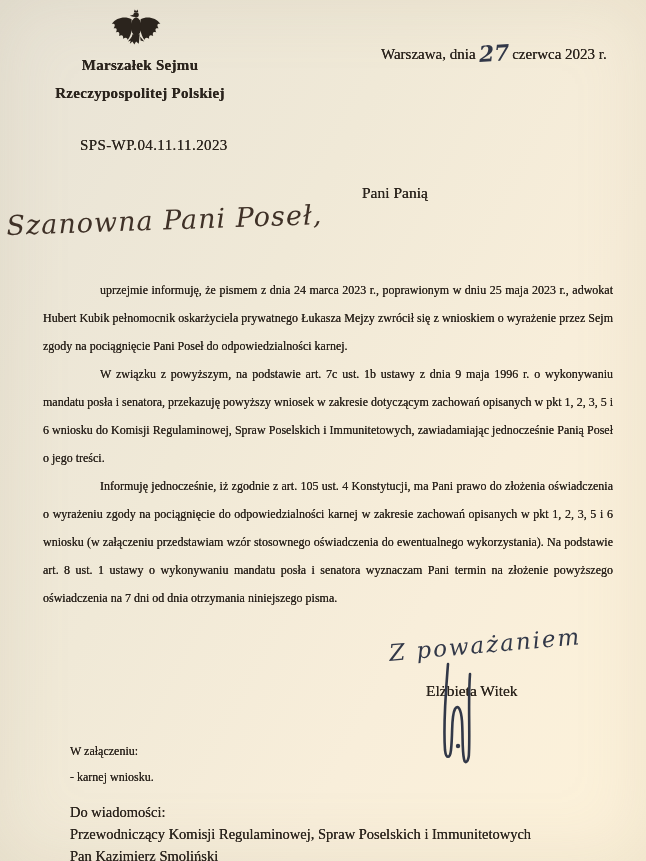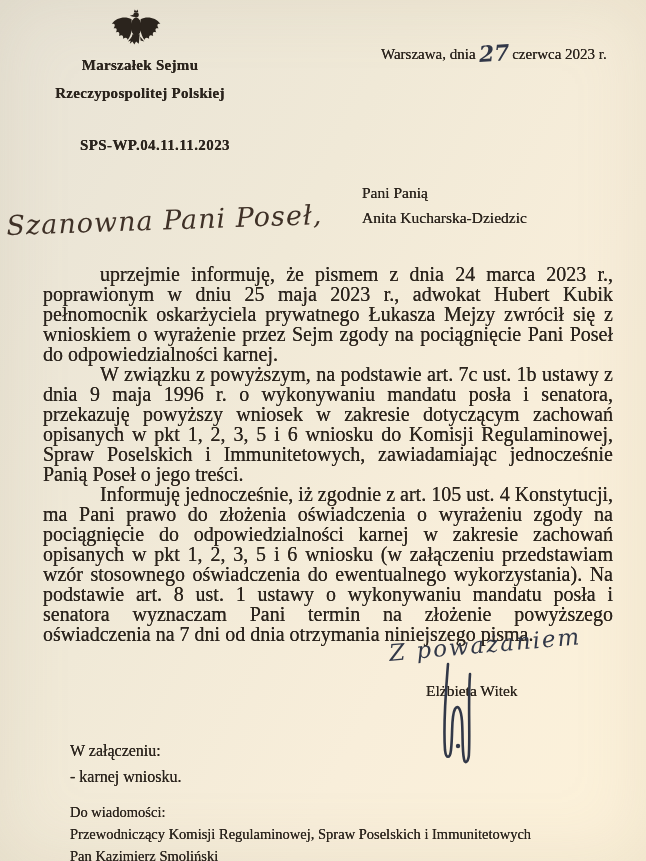--- a/index.html
+++ b/index.html
@@ -23,31 +23,31 @@
   .day{
     display:inline-block;font-family:"DejaVu Serif",serif;font-style:italic;font-weight:bold;
     font-size:22px;color:var(--signature-ink,#2e3442);transform:rotate(-4deg);
     position:relative;top:2px;margin:0 3px;text-shadow:none;
   }
   .emblem{left:110px;top:2px;width:54px;height:50px;}
   .emblem svg{width:100%;height:100%;display:block;}
   .lh-title{left:15px;width:250px;text-align:center;font-size:15px;font-weight:bold;letter-spacing:.3px;}
   .lh1{top:57px;}
   .lh2{top:85px;text-align:center;}
-  .ref{left:80px;top:137px;font-size:15px;font-weight:bold;letter-spacing:.4px;}
+  .ref{left:80px;top:137px;font-size:15px;font-weight:normal;letter-spacing:.4px;}
   .addressee{left:362px;top:180px;font-size:15.5px;line-height:25px;}
   .hand{font-family:"DejaVu Serif",serif;font-style:italic;color:var(--handwriting-ink,#3a2d24);}
   .greeting{left:6px;top:210px;font-size:27px;letter-spacing:1px;transform:rotate(-2deg);transform-origin:left top;white-space:nowrap;}
-  .body{left:43px;top:264px;width:570px;font-size:20px;line-height:20px;text-align:justify;}
+  .body{left:43px;top:276px;width:570px;font-size:12px;line-height:28px;text-align:justify;}
   .body p{margin:0;text-indent:57px;}
   .valediction{left:388px;top:640px;font-size:23px;letter-spacing:2px;color:var(--signature-ink,#2e3442);transform:rotate(-5deg);transform-origin:left top;white-space:nowrap;}
   .signer{left:383px;top:682px;font-size:15.5px;margin-left:43px;}
   .signature{left:424px;top:660px;width:60px;height:122px;}
   .signature svg{width:100%;height:100%;display:block;}
-  .enclosure{left:70px;top:738px;font-size:16px;line-height:26px;}
+  .enclosure{left:70px;top:738px;font-size:12px;line-height:26px;}
   .cc{left:70px;top:801px;font-size:14.5px;line-height:22px;white-space:nowrap;}
 </style>
 </head>
 <body>
 
 <div class="page">
 
   <div class="abs dateline typed">
     <span>Warszawa, dnia</span><span class="day">27</span><span>czerwca 2023 r.</span>
   </div>
@@ -67,21 +67,20 @@
     </svg>
   </div>
 
   <div class="abs lh-title lh1 typed">Marszałek Sejmu</div>
   <div class="abs lh-title lh2 typed">Rzeczypospolitej Polskiej</div>
 
   <div class="abs ref typed">SPS-WP.04.11.11.2023</div>
 
   <div class="abs addressee typed">
     <div>Pani Panią</div>
-    <div>Anita Kucharska-Dziedzic</div>
   </div>
 
   <div class="abs greeting hand">Szanowna Pani Poseł,</div>
 
   <div class="abs body typed">
     <p>uprzejmie informuję, że pismem z dnia 24 marca 2023 r., poprawionym w dniu 25 maja 2023 r., adwokat Hubert Kubik pełnomocnik oskarżyciela prywatnego Łukasza Mejzy zwrócił się z wnioskiem o wyrażenie przez Sejm zgody na pociągnięcie Pani Poseł do odpowiedzialności karnej.</p>
     <p>W związku z powyższym, na podstawie art. 7c ust. 1b ustawy z dnia 9 maja 1996 r. o wykonywaniu mandatu posła i senatora, przekazuję powyższy wniosek w zakresie dotyczącym zachowań opisanych w pkt 1, 2, 3, 5 i 6 wniosku do Komisji Regulaminowej, Spraw Poselskich i Immunitetowych, zawiadamiając jednocześnie Panią Poseł o jego treści.</p>
     <p>Informuję jednocześnie, iż zgodnie z art. 105 ust. 4 Konstytucji, ma Pani prawo do złożenia oświadczenia o wyrażeniu zgody na pociągnięcie do odpowiedzialności karnej w zakresie zachowań opisanych w pkt 1, 2, 3, 5 i 6 wniosku (w załączeniu przedstawiam wzór stosownego oświadczenia do ewentualnego wykorzystania). Na podstawie art. 8 ust. 1 ustawy o wykonywaniu mandatu posła i senatora wyznaczam Pani termin na złożenie powyższego oświadczenia na 7 dni od dnia otrzymania niniejszego pisma.</p>
   </div>
 

